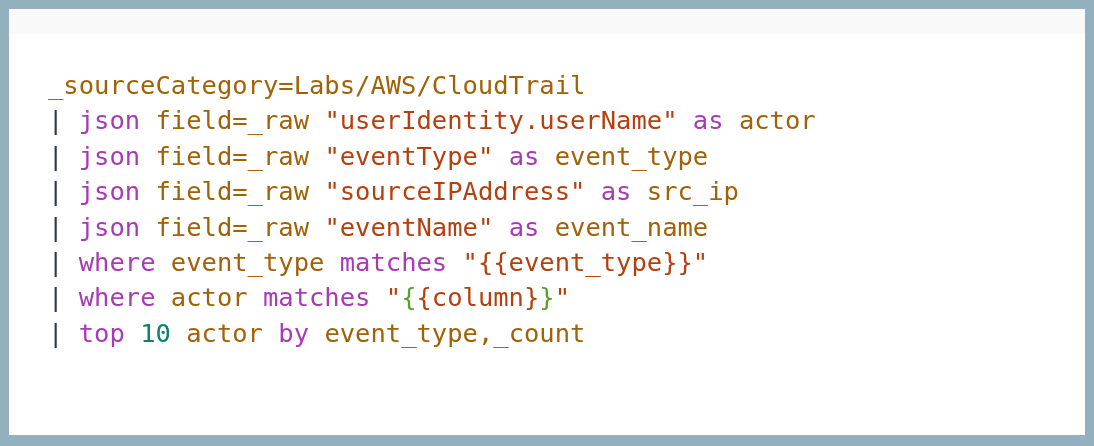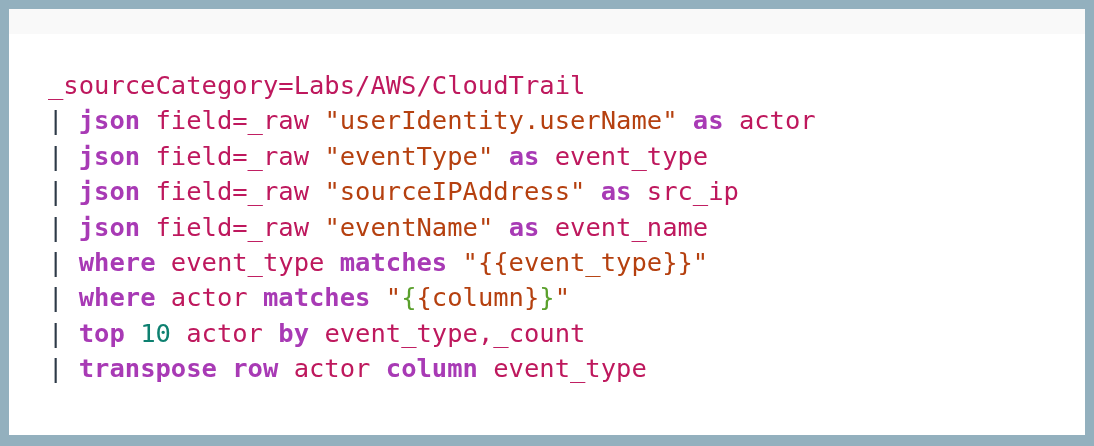--- a/index.html
+++ b/index.html
@@ -57,22 +57,22 @@
   .code-line {
     font-family: "DejaVu Sans Mono", monospace;
     font-size: 25.5px;
     line-height: 35.4px;
     height: 35.4px;
     white-space: pre;
     color: #2e3a47;
     letter-spacing: 0px;
   }
 
-  .tok-default { color: #be185d; }
-  .tok-keyword { color: #a83ab5; font-weight: bold; }
+  .tok-default { color: #a16207; }
+  .tok-keyword { color: #a83ab5; }
   .tok-string  { color: #b5400f; }
   .tok-number  { color: #0d8070; }
   .tok-brace   { color: #5aa02c; }
   .tok-pipe    { color: #2e3a47; }
 </style>
 </head>
 <body>
 
 <div class="frame">
   <div class="panel">
@@ -80,17 +80,16 @@
     <div class="code-area">
       <div id="code-lines">
           <div class="code-line"><span class="tok-default">_sourceCategory=Labs/AWS/CloudTrail</span></div>
           <div class="code-line"><span class="tok-pipe">| </span><span class="tok-keyword">json</span><span class="tok-default"> field=_raw </span><span class="tok-string">"userIdentity.userName"</span><span class="tok-default"> </span><span class="tok-keyword">as</span><span class="tok-default"> actor</span></div>
           <div class="code-line"><span class="tok-pipe">| </span><span class="tok-keyword">json</span><span class="tok-default"> field=_raw </span><span class="tok-string">"eventType"</span><span class="tok-default"> </span><span class="tok-keyword">as</span><span class="tok-default"> event_type</span></div>
           <div class="code-line"><span class="tok-pipe">| </span><span class="tok-keyword">json</span><span class="tok-default"> field=_raw </span><span class="tok-string">"sourceIPAddress"</span><span class="tok-default"> </span><span class="tok-keyword">as</span><span class="tok-default"> src_ip</span></div>
           <div class="code-line"><span class="tok-pipe">| </span><span class="tok-keyword">json</span><span class="tok-default"> field=_raw </span><span class="tok-string">"eventName"</span><span class="tok-default"> </span><span class="tok-keyword">as</span><span class="tok-default"> event_name</span></div>
           <div class="code-line"><span class="tok-pipe">| </span><span class="tok-keyword">where</span><span class="tok-default"> event_type </span><span class="tok-keyword">matches</span><span class="tok-default"> </span><span class="tok-string">"{{event_type}}"</span></div>
           <div class="code-line"><span class="tok-pipe">| </span><span class="tok-keyword">where</span><span class="tok-default"> actor </span><span class="tok-keyword">matches</span><span class="tok-default"> </span><span class="tok-string">"</span><span class="tok-brace">{</span><span class="tok-string">{column}</span><span class="tok-brace">}</span><span class="tok-string">"</span></div>
           <div class="code-line"><span class="tok-pipe">| </span><span class="tok-keyword">top</span><span class="tok-default"> </span><span class="tok-number">10</span><span class="tok-default"> actor </span><span class="tok-keyword">by</span><span class="tok-default"> event_type,_count</span></div>
-          <div class="code-line"><span class="tok-pipe">| </span><span class="tok-keyword">transpose</span><span class="tok-default"> </span><span class="tok-keyword">row</span><span class="tok-default"> actor </span><span class="tok-keyword">column</span><span class="tok-default"> event_type</span></div>
         </div>
     </div>
   </div>
 </div>
 
 </body></html>

